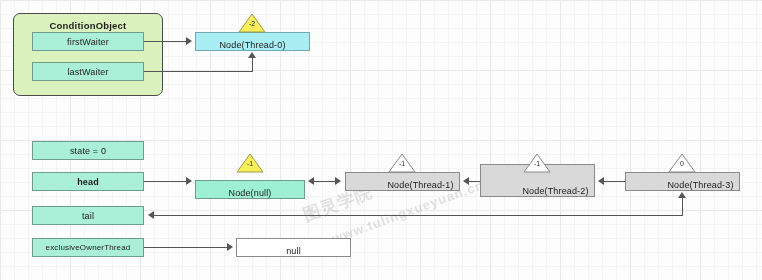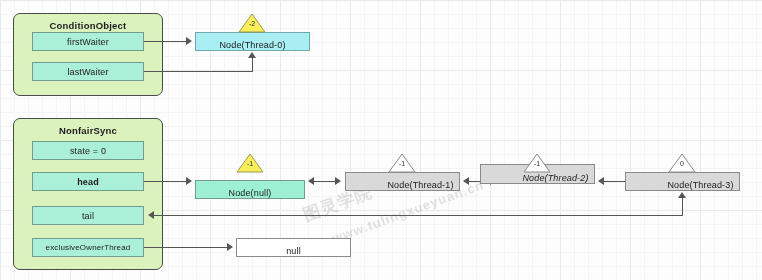--- a/index.html
+++ b/index.html
@@ -136,23 +136,20 @@
     <div class="bval">-2</div>
   </div>
 
   <div class="ln lnh" style="left:144px;top:41px;width:42px;"></div>
   <div class="ar ar-r" style="left:186px;top:37px;"></div>
 
   <div class="ln lnh" style="left:144px;top:71px;width:109px;"></div>
   <div class="ln lnv" style="left:252px;top:58px;height:13px;"></div>
   <div class="ar ar-u" style="left:248px;top:52px;"></div>
 
-  <div class="group" style="left:13px;top:118px;width:150px;height:152px;">
-    <div class="group-title" style="top:6px;">NonfairSync</div>
-  </div>
   <div class="field" style="left:32px;top:141px;width:112px;height:19px;">
     <span>state = 0</span>
   </div>
   <div class="field" style="left:32px;top:172px;width:112px;height:19px;font-weight:bold;">
     <span>head</span>
   </div>
   <div class="field" style="left:32px;top:206px;width:112px;height:19px;">
     <span>tail</span>
   </div>
   <div class="field" style="left:32px;top:238px;width:112px;height:19px;font-size:8px;">
@@ -183,21 +180,21 @@
     <svg viewBox="0 0 28 20">
         <polygon points="14,1 27,19 1,19" fill="#ffffff" stroke="#8a8a8a" stroke-width="1"></polygon>
       </svg>
     <div class="bval">-1</div>
   </div>
 
   <div class="ln lnh" style="left:468px;top:181px;width:22px;"></div>
   <div class="ar ar-l" style="left:463px;top:177px;"></div>
   <div class="ar ar-r" style="left:490px;top:177px;"></div>
 
-  <div class="node gray" style="left:480px;top:164px;width:115px;height:20px;font-style:italic;">
+  <div class="node gray" style="left:480px;top:164px;width:115px;height:33px;">
     <span>Node(Thread-2)</span>
   </div>
   <div class="badge" style="left:523px;top:153px;">
     <svg viewBox="0 0 28 20">
         <polygon points="14,1 27,19 1,19" fill="#ffffff" stroke="#8a8a8a" stroke-width="1"></polygon>
       </svg>
     <div class="bval">-1</div>
   </div>
 
   <div class="ln lnh" style="left:603px;top:181px;width:22px;"></div>

